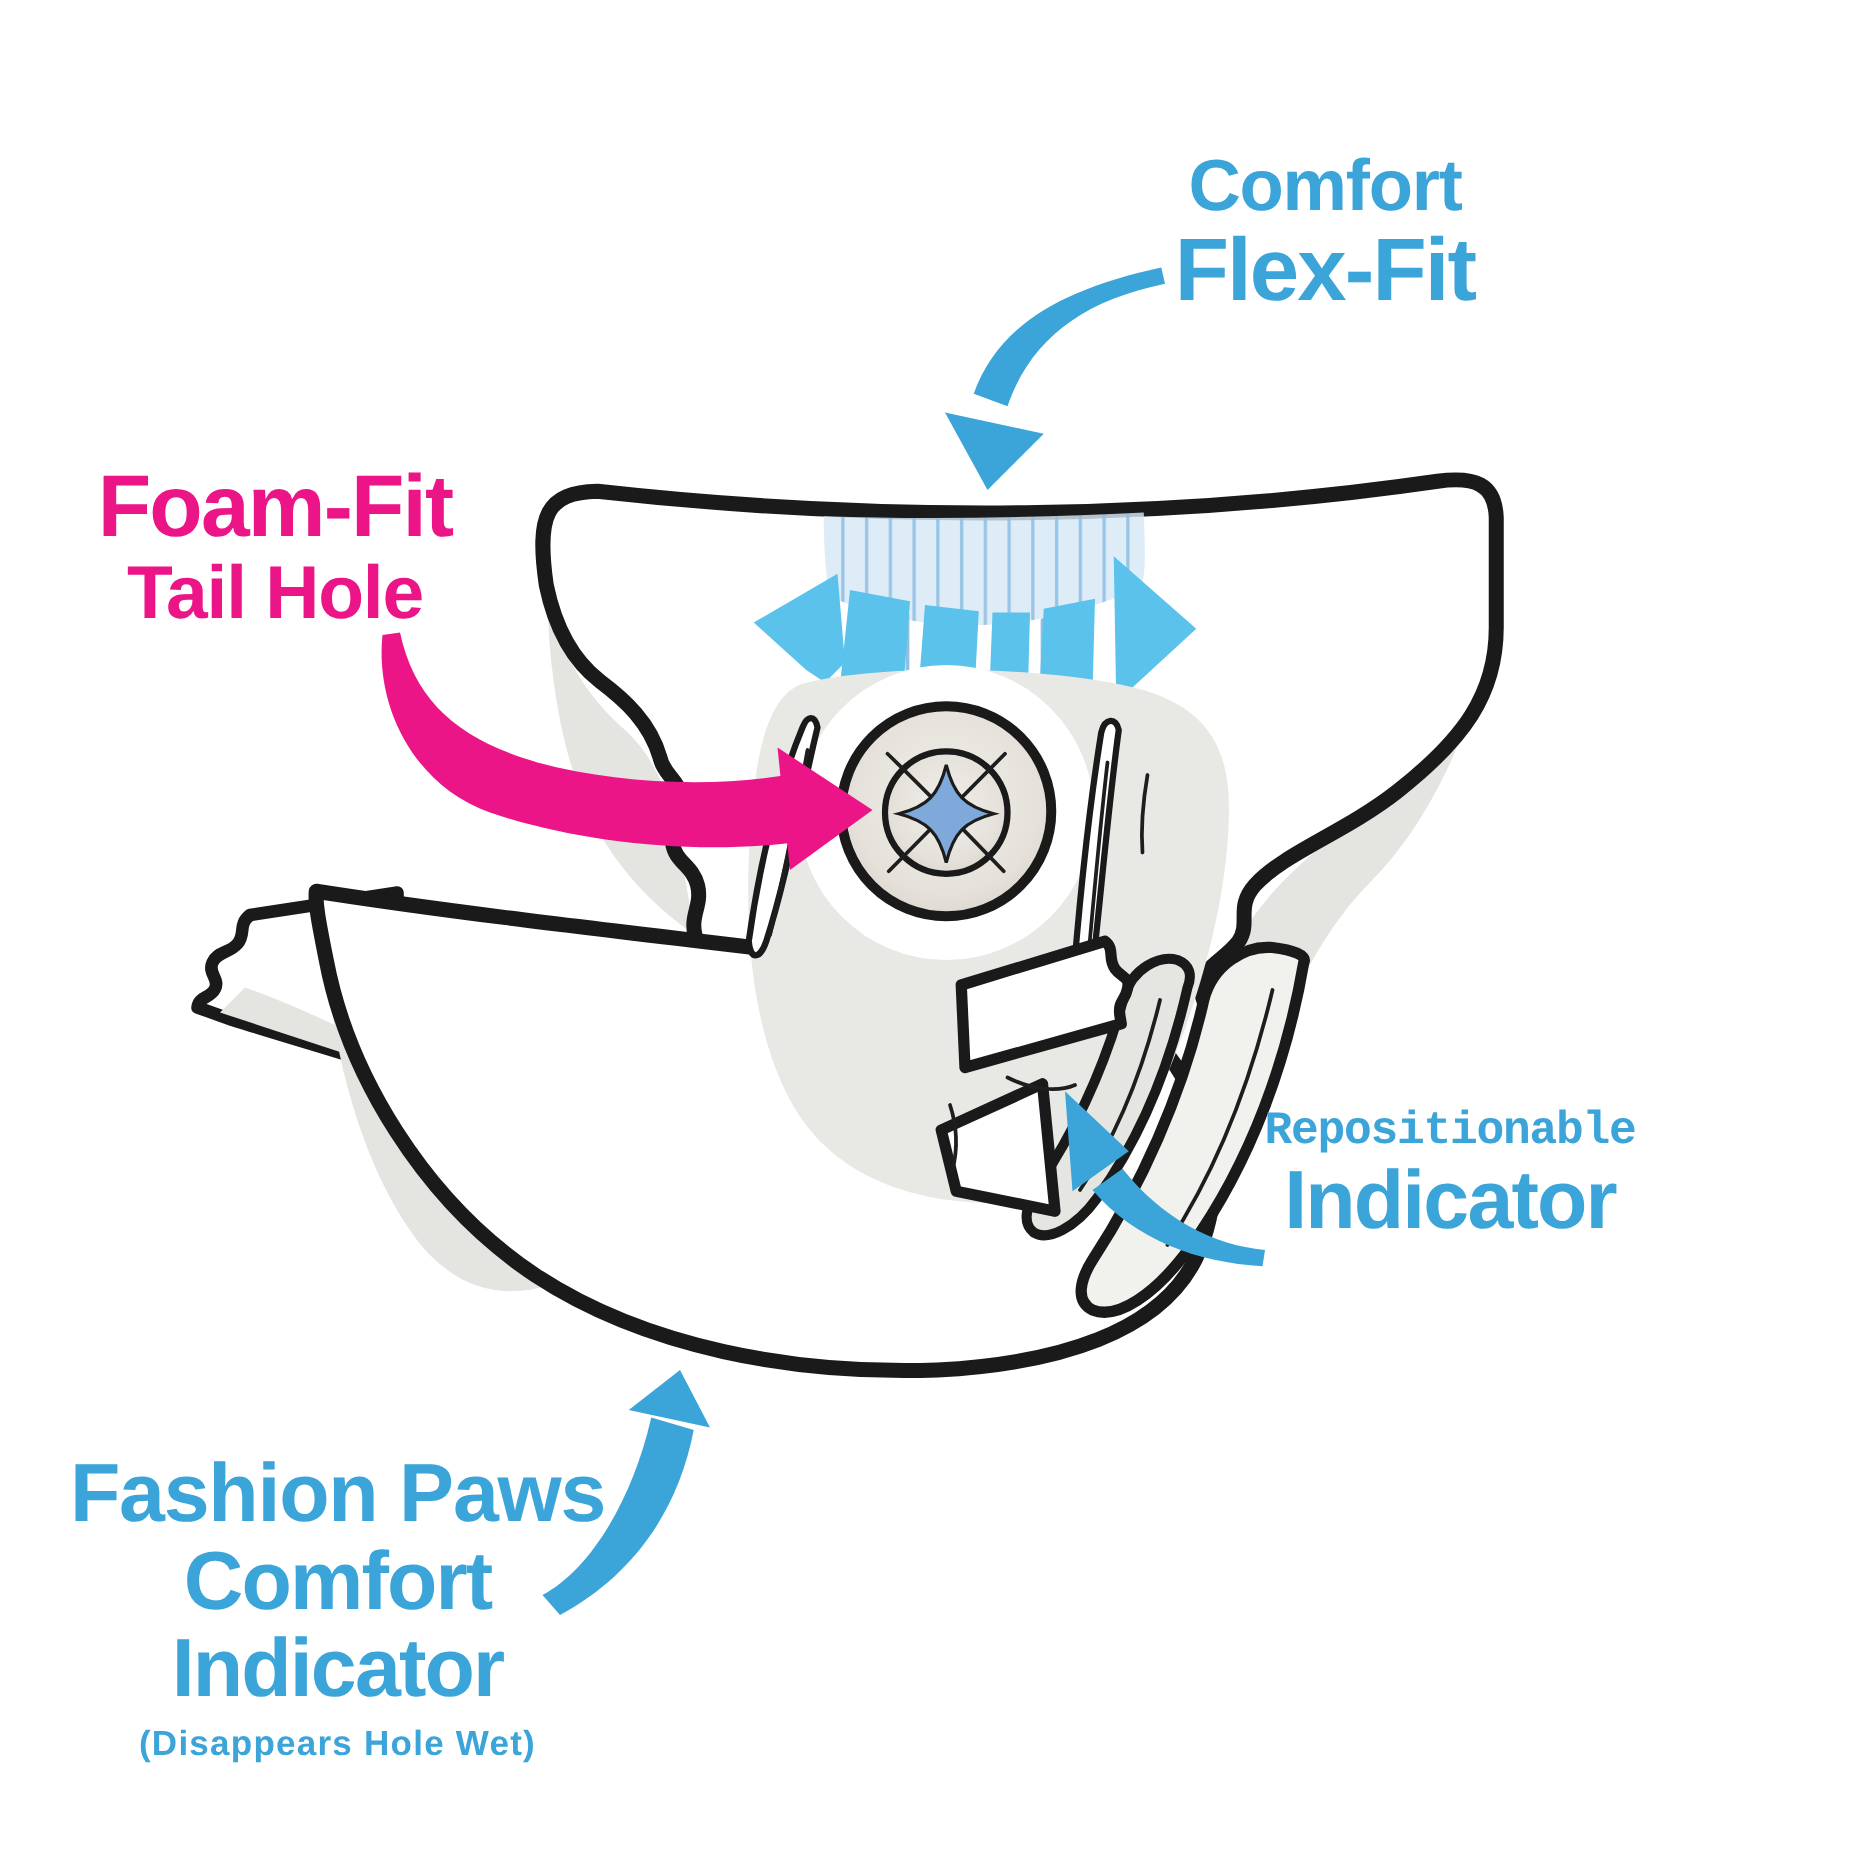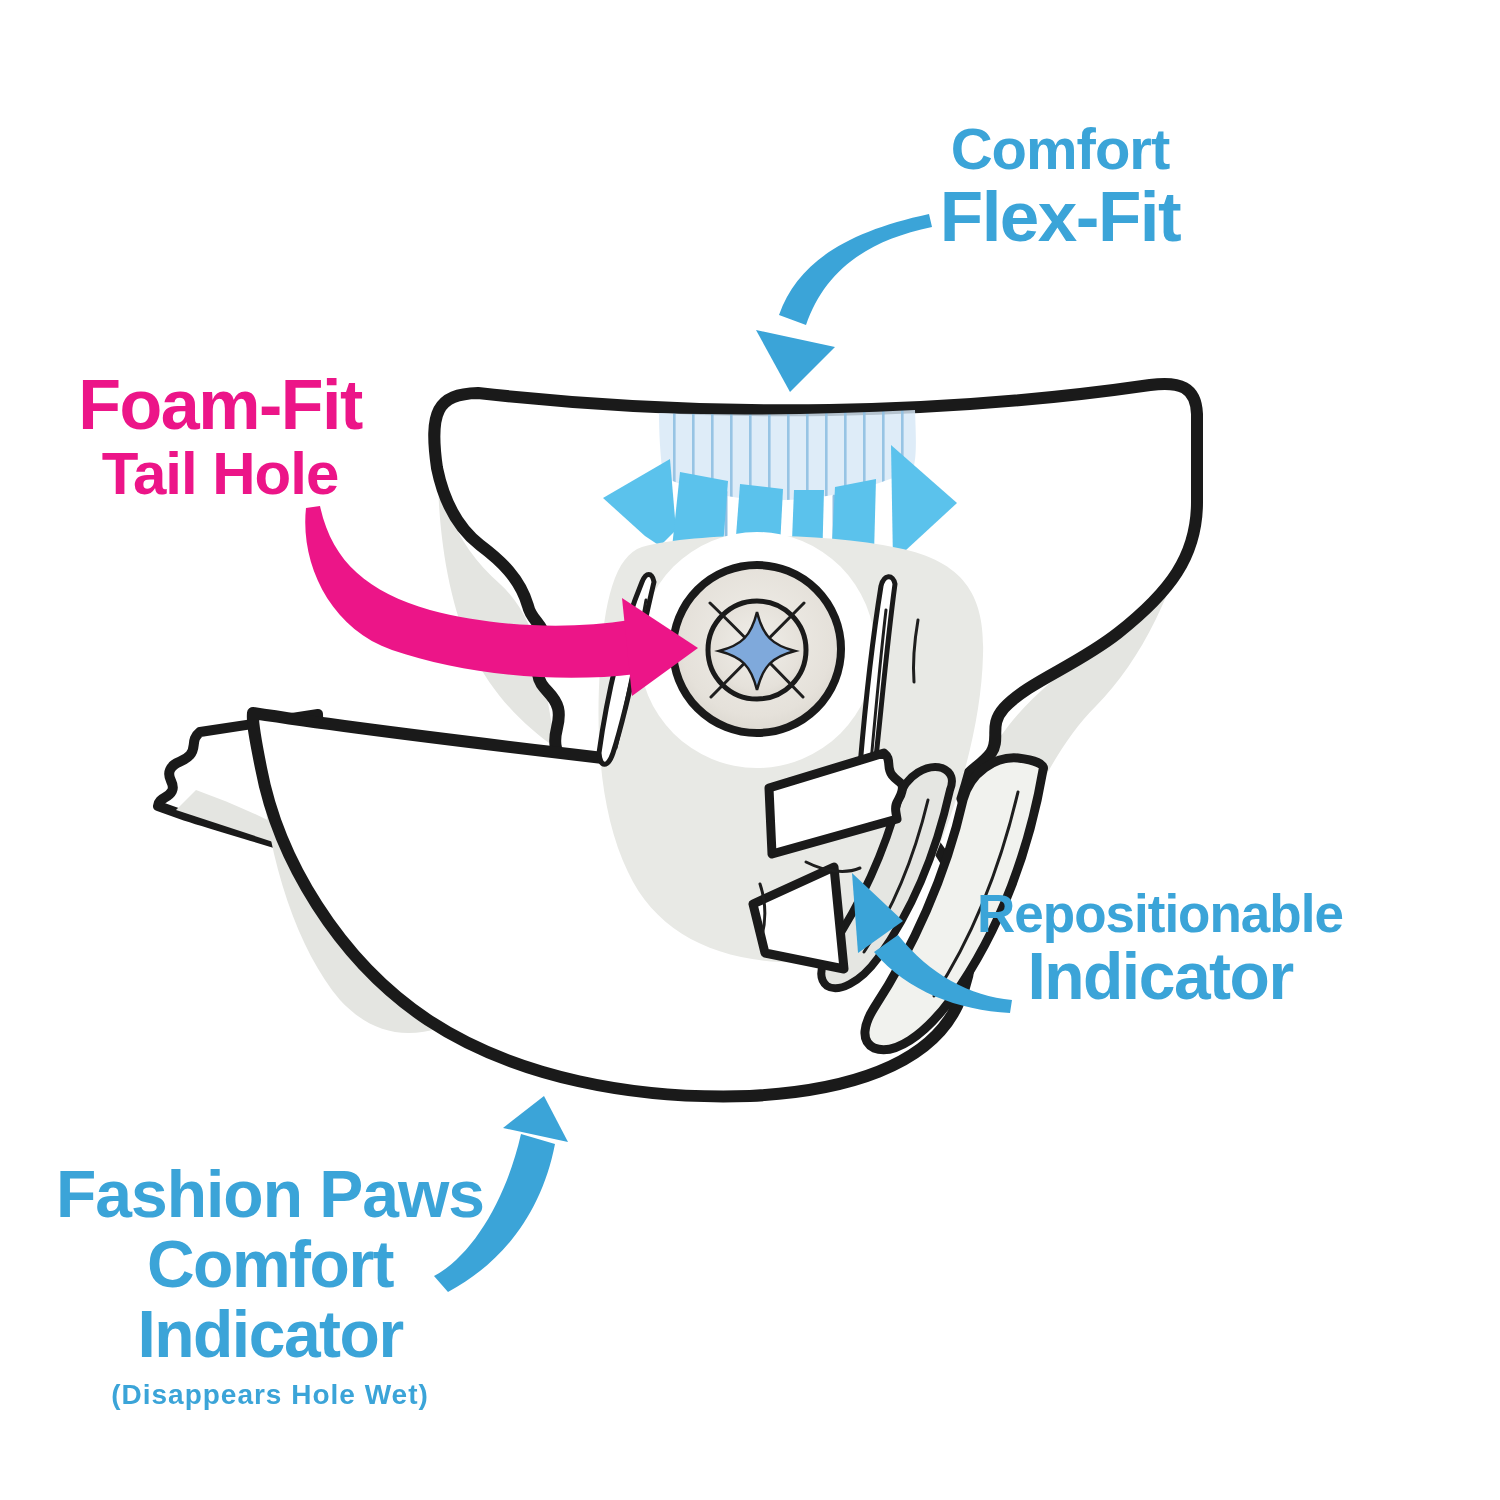--- a/index.html
+++ b/index.html
@@ -13,21 +13,21 @@
   .callout .l-big{letter-spacing:-1.5px;}
   .blue-text{color:var(--blue);}
   .pink-text{color:var(--pink);}
   #comfort-label{left:840px;top:118px;width:440px;}
   #comfort-label .l-med{font-size:58px;}
   #comfort-label .l-big{font-size:71px;}
   #foam-label{left:30px;top:356px;width:380px;margin-top:12px;}
   #foam-label .l-big{font-size:70px;}
   #foam-label .l-med{font-size:60px;}
   #fasteners-label{left:920px;top:886px;width:480px;}
-  #fasteners-label .l-med{font-size:53px;}
+  #fasteners-label .l-med{font-size:37px;font-family:Liberation Mono, monospace;}
   #fasteners-label .l-big{font-size:66px;}
   #wetness-label{left:55px;top:1160px;width:430px;}
   #wetness-label .l-med{font-size:66px;}
   #wetness-label .l-big{font-size:66px;}
   #wetness-label .l-note{font-size:28px;letter-spacing:1px;margin-top:10px;}
   
   .ink{stroke:var(--ink);stroke-linejoin:round;stroke-linecap:round;}
   .fill-shade{fill:var(--shade);}
   .flex-blue{fill:var(--arrow_blue);}
   .callout-blue{fill:var(--blue);}

